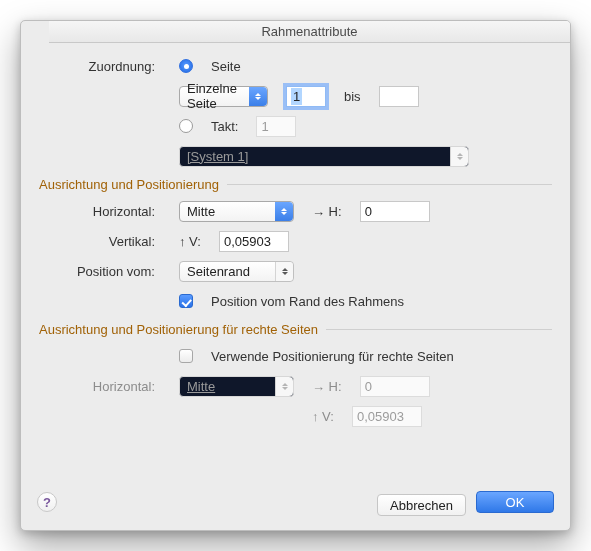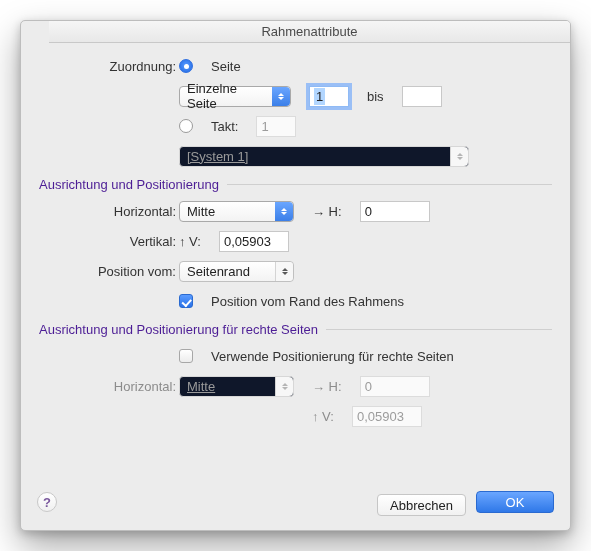--- a/index.html
+++ b/index.html
@@ -34,29 +34,29 @@
   .content { padding: 12px 18px 14px 18px; }
   .row {
     display: flex;
     align-items: center;
     margin-bottom: 8px;
     min-height: 22px;
   }
   .label-col {
     width: 140px;
     text-align: right;
-    padding-right: 3px;
+    padding-right: 24px;
     color: #333;
   }
   .ctrl-col { display: flex; align-items: center; gap: 18px; flex: 1; }
   .section-head {
     display: flex;
     align-items: center;
     margin: 10px 0 8px 0;
-    color: #4c1d95;
+    color: #a16207;
     gap: 8px;
   }
   .section-head .line {
     flex: 1;
     height: 1px;
     background: #cfcfcf;
   }
   .radio {
     width: 14px; height: 14px; border-radius: 50%;
     border: 1px solid #9a9a9a; position: relative; display: inline-block;
@@ -173,21 +173,21 @@
       <div class="label-col">Zuordnung:</div>
       <div class="ctrl-col">
         <span class="radio selected"></span>
         <span>Seite</span>
       </div>
     </div>
 
     <div class="row">
       <div class="label-col"></div>
       <div class="ctrl-col">
-        <div class="select blue-end" style="width:112px">
+        <div class="select blue-end" style="width:89px">
           <span>Einzelne Seite</span>
           <span class="arrows blue">
               <span class="arw-up"></span>
               <span class="arw-dn"></span>
             </span>
         </div>
         <div class="textbox small focused"><span>1</span></div>
         <span>bis</span>
         <div class="textbox small"><span></span></div>
       </div>

